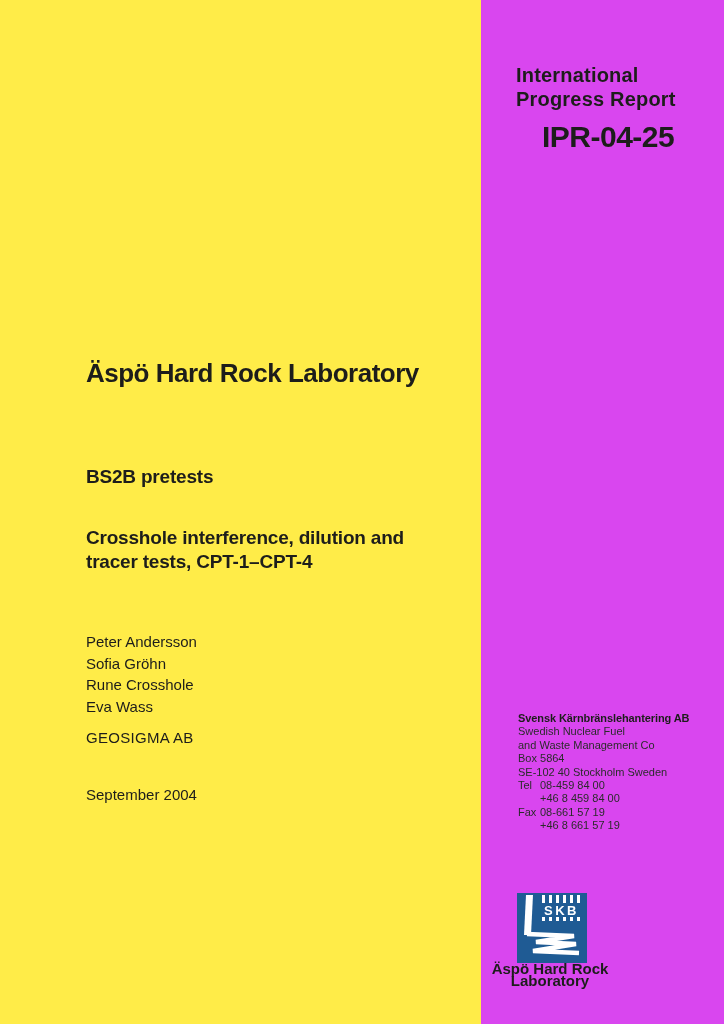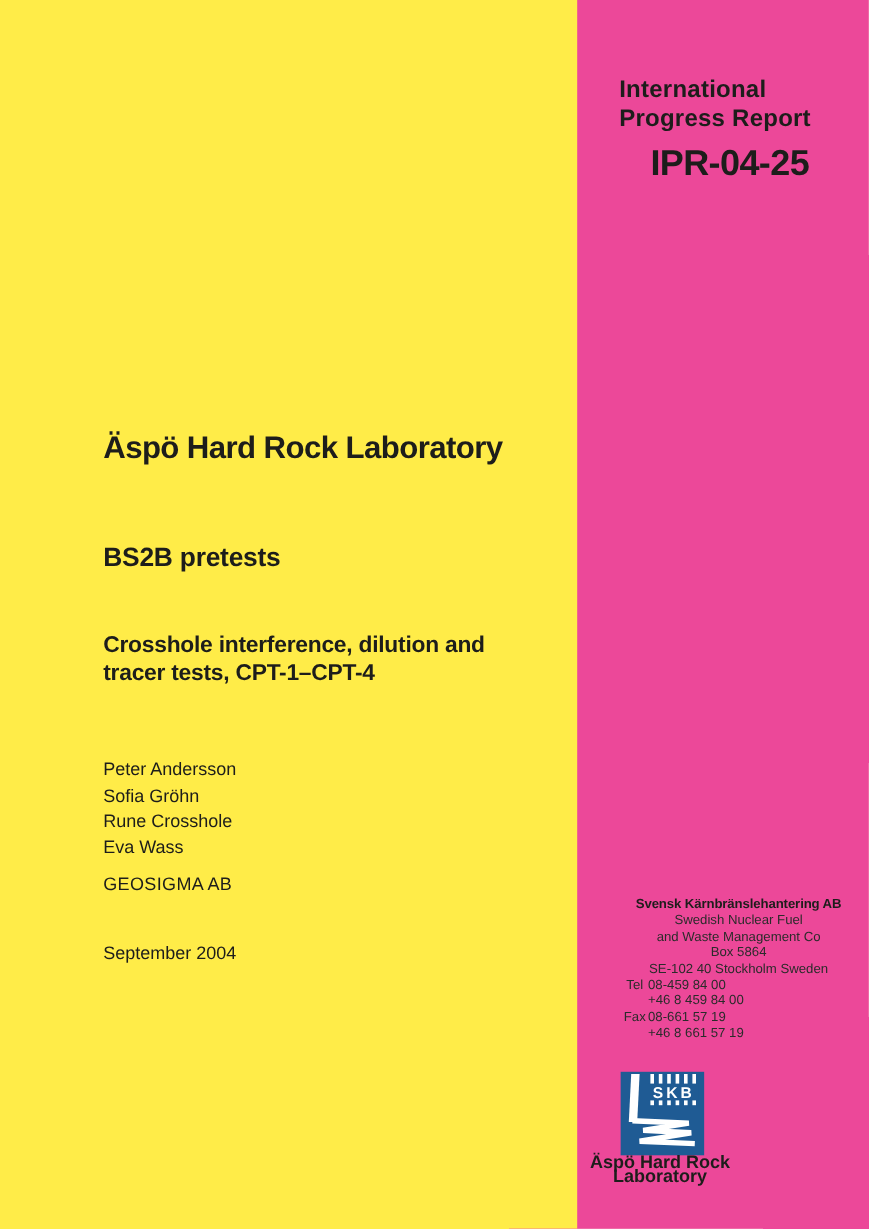--- a/index.html
+++ b/index.html
@@ -5,21 +5,21 @@
   html, body { margin: 0; padding: 0; }
   body {
     width: 724px; height: 1024px;
     background: #ffffff;
     font-family: "Liberation Sans", sans-serif;
     color: #1d1d1b;
   }
   .page {
     position: relative;
     width: 724px; height: 1024px;
-    background: #ec4899;
+    background: #d946ef;
     overflow: hidden;
   }
   .yellow-panel {
     position: absolute;
     left: 0; top: 0;
     width: 481px; height: 1024px;
     background: #ffec48;
   }
   
   .report-type {
@@ -47,22 +47,22 @@
     line-height: 1.15;
   }
   .cover-sub1 {
     position: absolute;
     left: 86px; top: 422px;
     font-size: 19px; font-weight: bold;
     letter-spacing: -0.2px;
   }
   .cover-sub2 {
     position: absolute;
-    left: 86px; top: 452px;
-    font-size: 22px; font-weight: bold;
+    left: 86px; top: 466px;
+    font-size: 19px; font-weight: bold;
     letter-spacing: -0.2px;
   }
   .cover-sub3 {
     position: absolute;
     left: 86px; top: 526px;
     font-size: 19px; font-weight: bold;
     letter-spacing: -0.2px;
     line-height: 23.5px;
     white-space: pre-line;
   }
@@ -80,26 +80,25 @@
   }
   .cover-date {
     position: absolute;
     left: 86px; top: 786px;
     font-size: 15px;
     text-align: center;
   }
   
   .publisher {
     position: absolute;
-    left: 518px; top: 748px;
+    left: 518px; top: 712px;
     width: 195px;
     font-size: 11px;
     line-height: 13.4px;
     color: #2b2b2b;
-    text-align: center;
   }
   .publisher .pub-name {
     font-weight: bold;
     color: #1d1d1b;
     letter-spacing: -0.1px;
   }
   .contact-row { display: flex; }
   .contact-row .c-label { flex: 0 0 22px; width: 22px; }
   
   .skb-logo {

